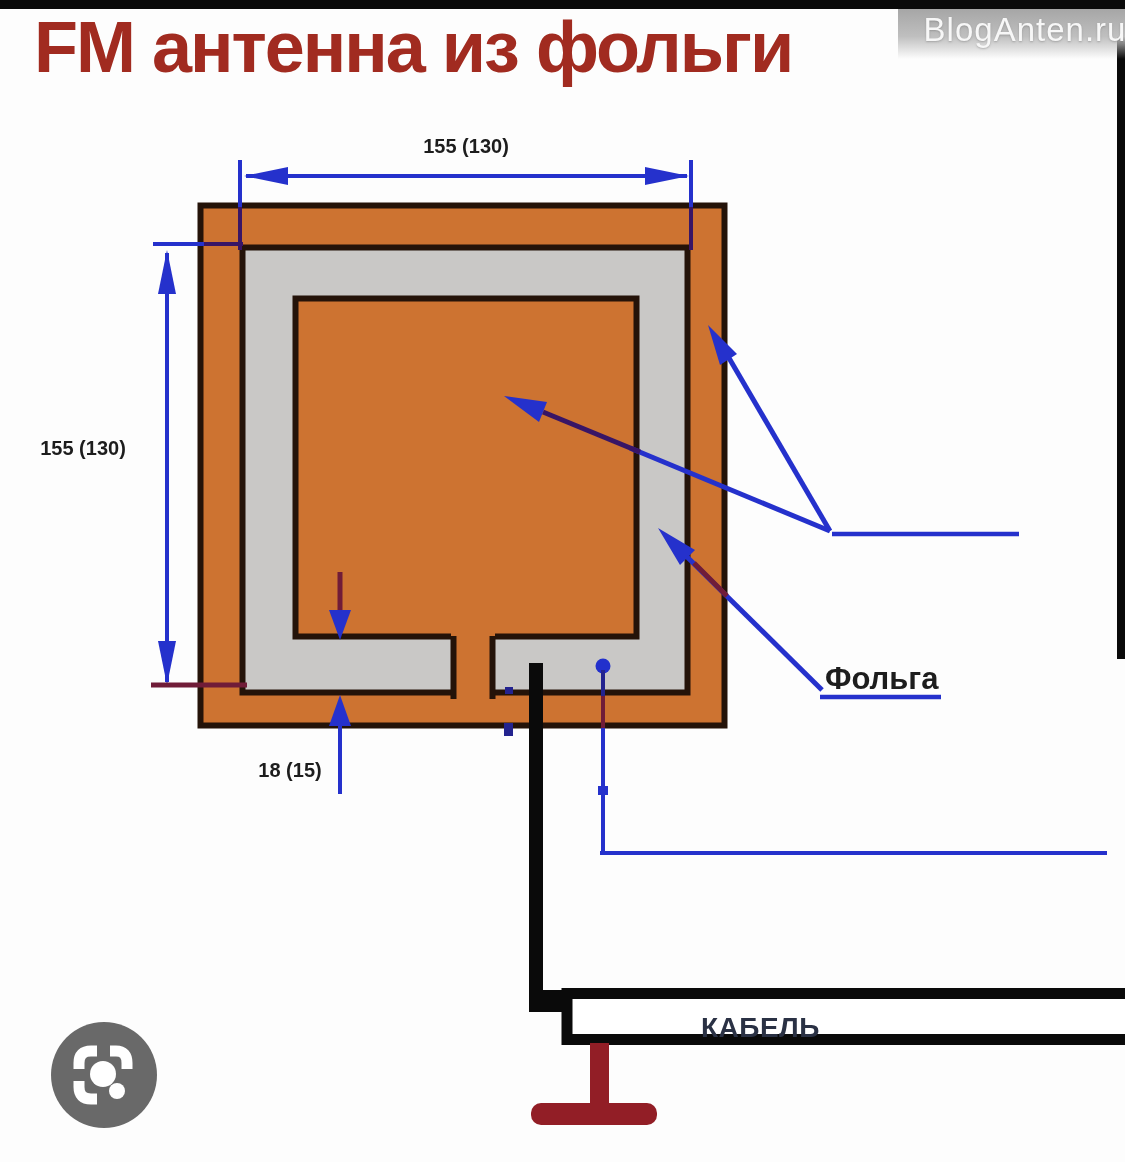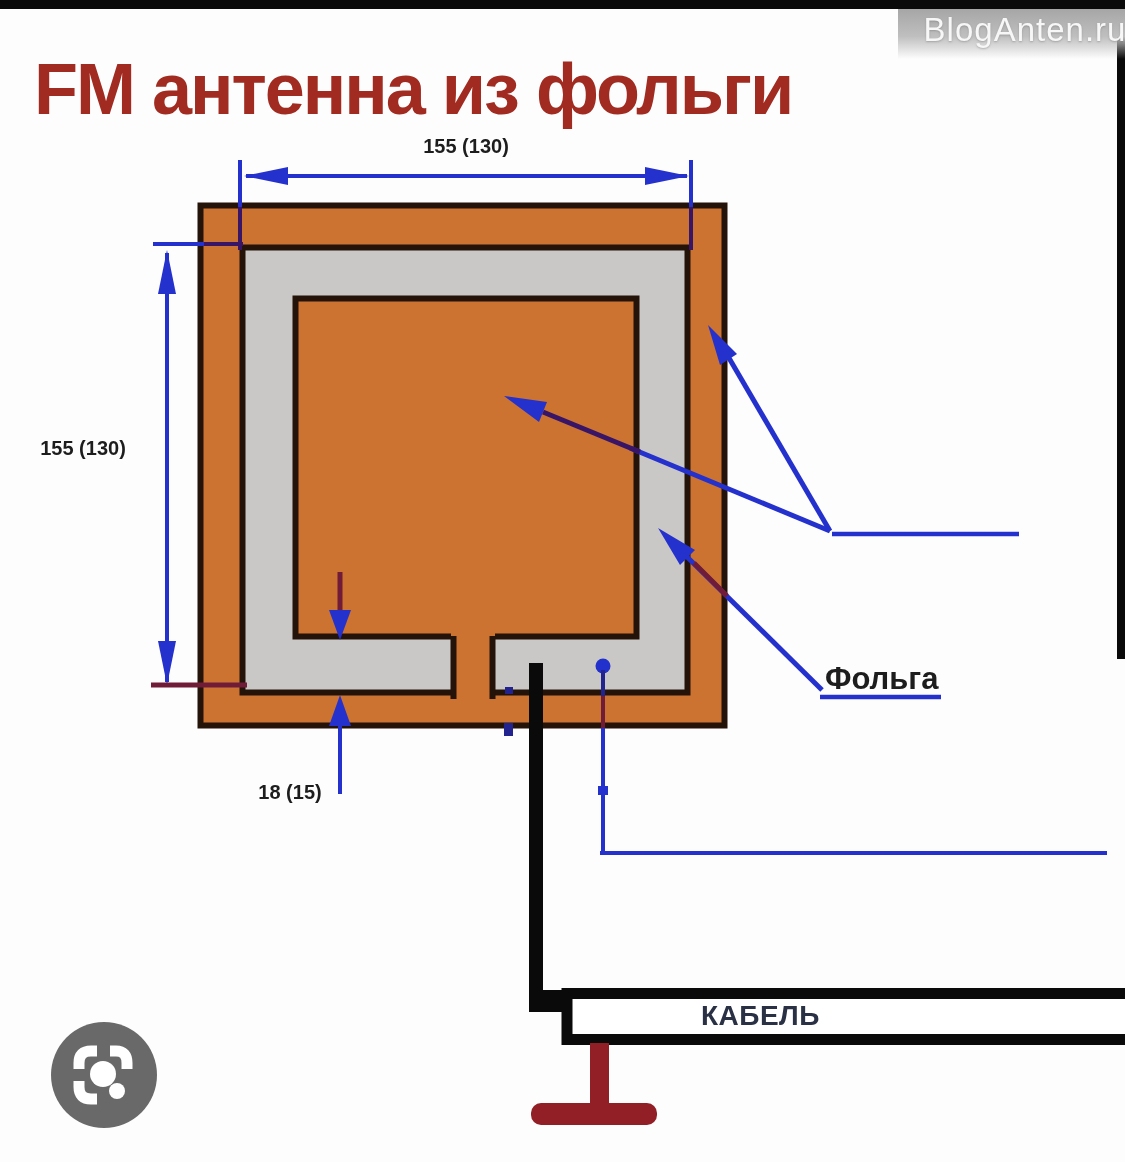--- a/index.html
+++ b/index.html
@@ -5,42 +5,42 @@
   html,body{margin:0;padding:0;background:#ffffff;}
   .canvas{
     position:relative;width:1125px;height:1162px;overflow:hidden;
     background:#fdfdfd;
     font-family:"Liberation Sans","DejaVu Sans",sans-serif;
   }
   .abs{position:absolute;}
   .page-title{
     left:34px;top:6px;width:900px;
     font-size:72px;font-weight:800;letter-spacing:-2px;line-height:1.15;
-    color:var(--title-red);white-space:nowrap;margin-top:42px;
+    color:var(--title-red);white-space:nowrap;
   }
   .watermark{
     left:898px;top:9px;width:254px;height:50px;
     background:linear-gradient(180deg,#a6a6a6 0%,#bfbfbf 55%,rgba(255,255,255,0) 100%);
     display:flex;align-items:flex-start;justify-content:center;
   }
   .watermark span{
     font-size:33px;font-weight:400;letter-spacing:1px;color:#f7f7f7;
     text-shadow:0 1px 2px rgba(90,90,90,0.35);line-height:1.25;
   }
   .dim-label{
     font-size:20px;font-weight:700;color:var(--label-black);
     text-align:center;white-space:nowrap;line-height:1;
   }
   .callout-label{
     font-size:31px;font-weight:700;color:var(--label-black);
     white-space:nowrap;line-height:1;
   }
   .cable-label{
     font-size:28px;font-weight:700;color:var(--cable-text);
-    letter-spacing:0.5px;white-space:nowrap;line-height:1;
+    letter-spacing:0.5px;white-space:nowrap;line-height:1;margin-top:12px;
   }
   svg{display:block;}
 </style>
 </head>
 <body>
 
 <div class="canvas">
 
   <svg class="abs" style="left:0;top:0;" width="1125" height="1162" viewBox="0 0 1125 1162">
 
@@ -137,21 +137,21 @@
   <div class="abs page-title">FM антенна из фольги</div>
 
   <div class="abs watermark">
     <span>BlogAnten.ru</span>
   </div>
 
   <div class="abs dim-label" style="left:346px;top:136px;width:240px;">155 (130)</div>
 
   <div class="abs dim-label" style="left:8px;top:438px;width:150px;">155 (130)</div>
 
-  <div class="abs dim-label" style="left:235px;top:782px;width:110px;">18 (15)</div>
+  <div class="abs dim-label" style="left:235px;top:760px;width:110px;">18 (15)</div>
 
 
   <div class="abs callout-label" style="left:825px;top:663px;">Фольга</div>
 
 
   <div class="abs cable-label" style="left:701px;top:1002px;">КАБЕЛЬ</div>
 
 </div>
 
 </body></html>

